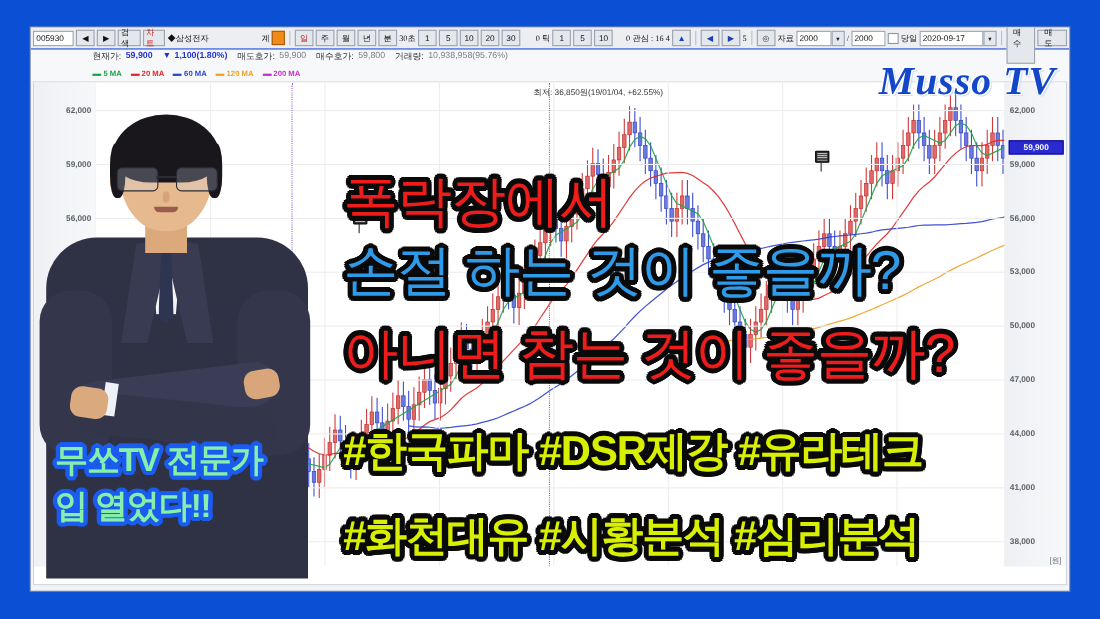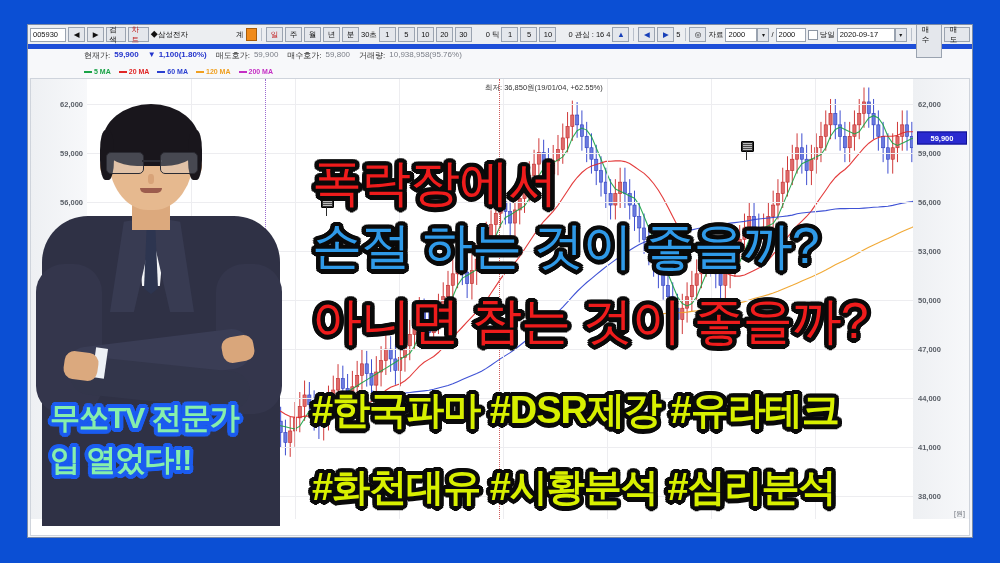--- a/index.html
+++ b/index.html
@@ -7,30 +7,30 @@
   #stage{position:relative;width:1000px;height:563px;background:#0b4fd4;overflow:hidden;}
 
   
   .frame-bg{position:absolute;inset:0;background:#0b4fd4;}
 
   
   .hts{position:absolute;left:28px;top:25px;width:944px;height:512px;background:#f2f3f5;
        box-shadow:0 0 0 1px #7a8ba8;overflow:hidden;}
 
   
-  .toolbar{position:relative;height:19px;background:#eceef1;border-bottom:5px solid #1d4ed8;
+  .toolbar{position:relative;height:19px;background:#eceef1;border-bottom:1px solid #1d4ed8;
            display:flex;align-items:center;padding:0 2px;gap:2px;font-size:8px;color:#1a1a1a;}
   .tb-field{height:12px;border:1px solid #9aa3b0;background:#fff;display:flex;align-items:center;
             padding:0 2px;font-size:7.5px;line-height:12px;color:#111;}
   .tb-btn{height:13px;min-width:11px;border:1px solid #9aa3b0;background:#e4e7ec;display:flex;
           align-items:center;justify-content:center;font-size:7.5px;padding:0 2px;color:#111;}
   .tb-btn.red{color:#c01818;}
   .tb-btn.blue{color:#1840b8;}
   .tb-sep{width:1px;height:13px;background:#b9c0cb;margin:0 2px;}
-  .tb-txt{font-size:7.5px;color:#111;white-space:nowrap;}
+  .tb-txt{font-size:7.5px;color:#111;white-space:nowrap;font-family:Liberation Serif, serif;}
   .tb-orange{width:10px;height:11px;background:#f08a19;border:1px solid #a85c08;}
   .tb-chk{width:8px;height:8px;border:1px solid #8d96a3;background:#fff;}
   .tb-combo{display:flex;align-items:center;}
   .tb-combo .arrow{width:10px;height:12px;border:1px solid #9aa3b0;background:#e4e7ec;
                    display:flex;align-items:center;justify-content:center;font-size:6px;}
 
   
   .inforow{height:15px;display:flex;align-items:flex-start;gap:9px;padding:1px 0 0 56px;
            font-size:8px;background:#f7f8fa;color:#111;}
   .inforow .lbl{color:#333;}
@@ -640,20 +640,21 @@
     </div>
     <div class="p-nose"></div>
     <div class="p-mouth"></div>
     <div class="p-forearm-a"></div>
     <div class="p-forearm-b"></div>
     <div class="p-cuff"></div>
     <div class="p-hand-a"></div>
     <div class="p-hand-b"></div>
   </div>
 
+  <div class="logo">Musso TV</div>
 
   <div class="ttl red" style="left: 312px; top: 150px; font-size: 50px; text-shadow: rgb(10, 10, 10) 4.5px 0px 0px, rgb(10, 10, 10) 4.2px 1.7px 0px, rgb(10, 10, 10) 3.2px 3.2px 0px, rgb(10, 10, 10) 1.7px 4.2px 0px, rgb(10, 10, 10) 0px 4.5px 0px, rgb(10, 10, 10) -1.7px 4.2px 0px, rgb(10, 10, 10) -3.2px 3.2px 0px, rgb(10, 10, 10) -4.2px 1.7px 0px, rgb(10, 10, 10) -4.5px 0px 0px, rgb(10, 10, 10) -4.2px -1.7px 0px, rgb(10, 10, 10) -3.2px -3.2px 0px, rgb(10, 10, 10) -1.7px -4.2px 0px, rgb(10, 10, 10) 0px -4.5px 0px, rgb(10, 10, 10) 1.7px -4.2px 0px, rgb(10, 10, 10) 3.2px -3.2px 0px, rgb(10, 10, 10) 4.2px -1.7px 0px;">폭락장에서</div>
   <div class="ttl blue" style="left: 312px; top: 213px; font-size: 50px; text-shadow: rgb(10, 10, 10) 4.5px 0px 0px, rgb(10, 10, 10) 4.2px 1.7px 0px, rgb(10, 10, 10) 3.2px 3.2px 0px, rgb(10, 10, 10) 1.7px 4.2px 0px, rgb(10, 10, 10) 0px 4.5px 0px, rgb(10, 10, 10) -1.7px 4.2px 0px, rgb(10, 10, 10) -3.2px 3.2px 0px, rgb(10, 10, 10) -4.2px 1.7px 0px, rgb(10, 10, 10) -4.5px 0px 0px, rgb(10, 10, 10) -4.2px -1.7px 0px, rgb(10, 10, 10) -3.2px -3.2px 0px, rgb(10, 10, 10) -1.7px -4.2px 0px, rgb(10, 10, 10) 0px -4.5px 0px, rgb(10, 10, 10) 1.7px -4.2px 0px, rgb(10, 10, 10) 3.2px -3.2px 0px, rgb(10, 10, 10) 4.2px -1.7px 0px;">손절 하는 것이 좋을까?</div>
   <div class="ttl red" style="left: 312px; top: 288px; font-size: 50px; text-shadow: rgb(10, 10, 10) 4.5px 0px 0px, rgb(10, 10, 10) 4.2px 1.7px 0px, rgb(10, 10, 10) 3.2px 3.2px 0px, rgb(10, 10, 10) 1.7px 4.2px 0px, rgb(10, 10, 10) 0px 4.5px 0px, rgb(10, 10, 10) -1.7px 4.2px 0px, rgb(10, 10, 10) -3.2px 3.2px 0px, rgb(10, 10, 10) -4.2px 1.7px 0px, rgb(10, 10, 10) -4.5px 0px 0px, rgb(10, 10, 10) -4.2px -1.7px 0px, rgb(10, 10, 10) -3.2px -3.2px 0px, rgb(10, 10, 10) -1.7px -4.2px 0px, rgb(10, 10, 10) 0px -4.5px 0px, rgb(10, 10, 10) 1.7px -4.2px 0px, rgb(10, 10, 10) 3.2px -3.2px 0px, rgb(10, 10, 10) 4.2px -1.7px 0px;">아니면 참는 것이 좋을까?</div>
 
   <div class="tag" style="left: 312px; top: 385px; font-size: 38px; text-shadow: rgb(10, 10, 10) 4.5px 0px 0px, rgb(10, 10, 10) 4.2px 1.7px 0px, rgb(10, 10, 10) 3.2px 3.2px 0px, rgb(10, 10, 10) 1.7px 4.2px 0px, rgb(10, 10, 10) 0px 4.5px 0px, rgb(10, 10, 10) -1.7px 4.2px 0px, rgb(10, 10, 10) -3.2px 3.2px 0px, rgb(10, 10, 10) -4.2px 1.7px 0px, rgb(10, 10, 10) -4.5px 0px 0px, rgb(10, 10, 10) -4.2px -1.7px 0px, rgb(10, 10, 10) -3.2px -3.2px 0px, rgb(10, 10, 10) -1.7px -4.2px 0px, rgb(10, 10, 10) 0px -4.5px 0px, rgb(10, 10, 10) 1.7px -4.2px 0px, rgb(10, 10, 10) 3.2px -3.2px 0px, rgb(10, 10, 10) 4.2px -1.7px 0px;">#한국파마 #DSR제강 #유라테크</div>
   <div class="tag" style="left: 312px; top: 462px; font-size: 38px; text-shadow: rgb(10, 10, 10) 4.5px 0px 0px, rgb(10, 10, 10) 4.2px 1.7px 0px, rgb(10, 10, 10) 3.2px 3.2px 0px, rgb(10, 10, 10) 1.7px 4.2px 0px, rgb(10, 10, 10) 0px 4.5px 0px, rgb(10, 10, 10) -1.7px 4.2px 0px, rgb(10, 10, 10) -3.2px 3.2px 0px, rgb(10, 10, 10) -4.2px 1.7px 0px, rgb(10, 10, 10) -4.5px 0px 0px, rgb(10, 10, 10) -4.2px -1.7px 0px, rgb(10, 10, 10) -3.2px -3.2px 0px, rgb(10, 10, 10) -1.7px -4.2px 0px, rgb(10, 10, 10) 0px -4.5px 0px, rgb(10, 10, 10) 1.7px -4.2px 0px, rgb(10, 10, 10) 3.2px -3.2px 0px, rgb(10, 10, 10) 4.2px -1.7px 0px;">#화천대유 #시황분석 #심리분석</div>
 
   <div class="bl" style="left: 50px; top: 398px; width: 252px; font-size: 30px; text-shadow: rgb(27, 92, 240) 4px 0px 0px, rgb(27, 92, 240) 3.7px 1.5px 0px, rgb(27, 92, 240) 2.8px 2.8px 0px, rgb(27, 92, 240) 1.5px 3.7px 0px, rgb(27, 92, 240) 0px 4px 0px, rgb(27, 92, 240) -1.5px 3.7px 0px, rgb(27, 92, 240) -2.8px 2.8px 0px, rgb(27, 92, 240) -3.7px 1.5px 0px, rgb(27, 92, 240) -4px 0px 0px, rgb(27, 92, 240) -3.7px -1.5px 0px, rgb(27, 92, 240) -2.8px -2.8px 0px, rgb(27, 92, 240) -1.5px -3.7px 0px, rgb(27, 92, 240) 0px -4px 0px, rgb(27, 92, 240) 1.5px -3.7px 0px, rgb(27, 92, 240) 2.8px -2.8px 0px, rgb(27, 92, 240) 3.7px -1.5px 0px;">무쏘TV 전문가</div>
   <div class="bl" style="left: 50px; top: 440px; width: 252px; font-size: 30px; text-shadow: rgb(27, 92, 240) 4px 0px 0px, rgb(27, 92, 240) 3.7px 1.5px 0px, rgb(27, 92, 240) 2.8px 2.8px 0px, rgb(27, 92, 240) 1.5px 3.7px 0px, rgb(27, 92, 240) 0px 4px 0px, rgb(27, 92, 240) -1.5px 3.7px 0px, rgb(27, 92, 240) -2.8px 2.8px 0px, rgb(27, 92, 240) -3.7px 1.5px 0px, rgb(27, 92, 240) -4px 0px 0px, rgb(27, 92, 240) -3.7px -1.5px 0px, rgb(27, 92, 240) -2.8px -2.8px 0px, rgb(27, 92, 240) -1.5px -3.7px 0px, rgb(27, 92, 240) 0px -4px 0px, rgb(27, 92, 240) 1.5px -3.7px 0px, rgb(27, 92, 240) 2.8px -2.8px 0px, rgb(27, 92, 240) 3.7px -1.5px 0px;">입 열었다!!</div>

